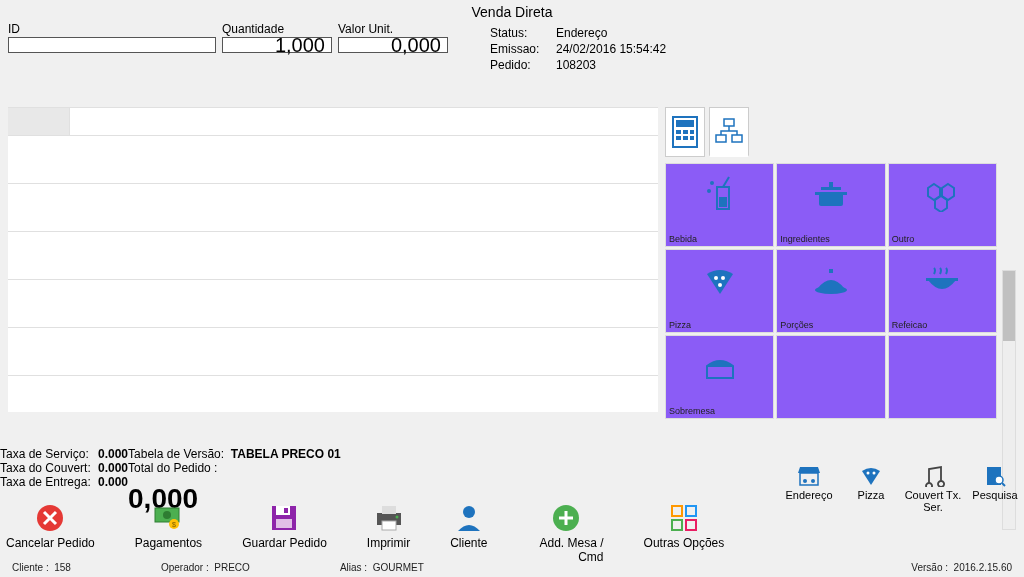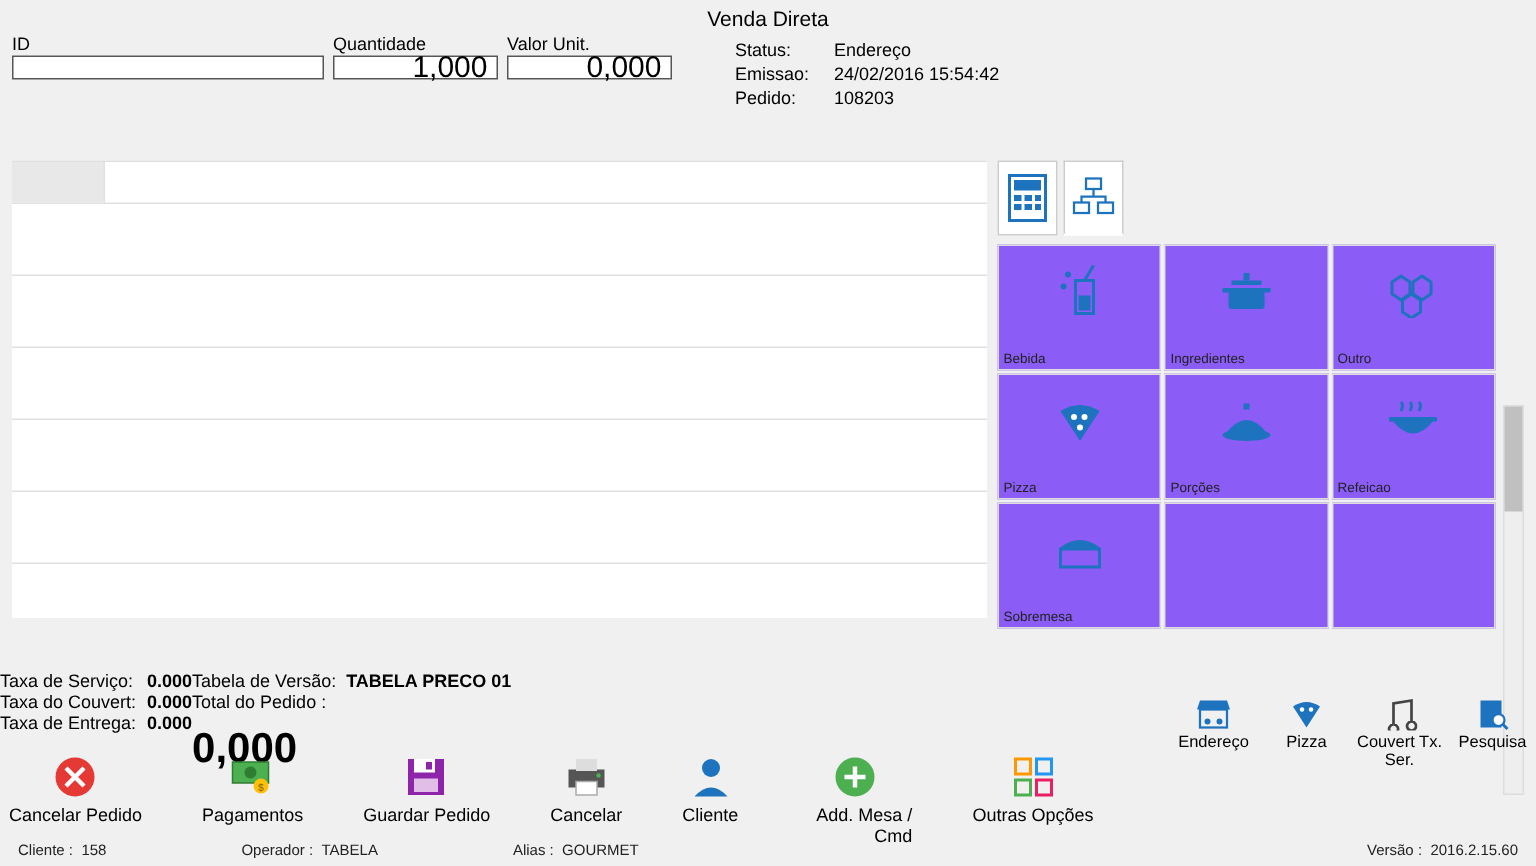--- a/index.html
+++ b/index.html
@@ -320,21 +320,21 @@
   </div>
   <div class="bact">
     <div class="ic">
         <svg width="32" height="30">
           <rect x="4" y="10" width="24" height="12" fill="#555"></rect>
           <rect x="9" y="3" width="14" height="8" fill="#ddd"></rect>
           <rect x="9" y="18" width="14" height="9" fill="#fff" stroke="#aaa"></rect>
           <circle cx="24" cy="14" r="1.5" fill="#4caf50"></circle>
         </svg>
       </div>
-    <div>Cancelar</div>
+    <div>Imprimir</div>
   </div>
   <div class="bact">
     <div class="ic">
         <svg width="28" height="30">
           <circle cx="14" cy="9" r="6" fill="#1e73be"></circle>
           <path d="M3 28 Q14 16 25 28 Z" fill="#1e73be"></path>
         </svg>
       </div>
     <div>Cliente</div>
   </div>
@@ -355,16 +355,16 @@
           <rect x="3" y="17" width="10" height="10" fill="none" stroke="#4caf50" stroke-width="2"></rect>
           <rect x="17" y="17" width="10" height="10" fill="none" stroke="#e91e63" stroke-width="2"></rect>
         </svg>
       </div>
     <div>Outras Opções</div>
   </div>
 </div>
 
 <div class="statusbar">
   <div><span>Cliente :</span>&nbsp;&nbsp;<span>158</span></div>
-  <div><span>Operador :</span>&nbsp;&nbsp;<span>TABELA</span></div>
+  <div><span>Operador :</span>&nbsp;&nbsp;<span>PRECO</span></div>
   <div><span>Alias :</span>&nbsp;&nbsp;<span>GOURMET</span></div>
   <div style="margin-left:auto;"><span>Versão :</span>&nbsp;&nbsp;<span>2016.2.15.60</span></div>
 </div>
 
 </body></html>

